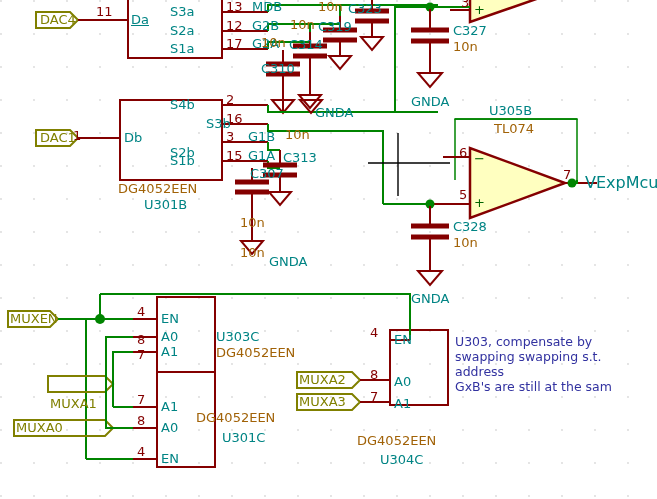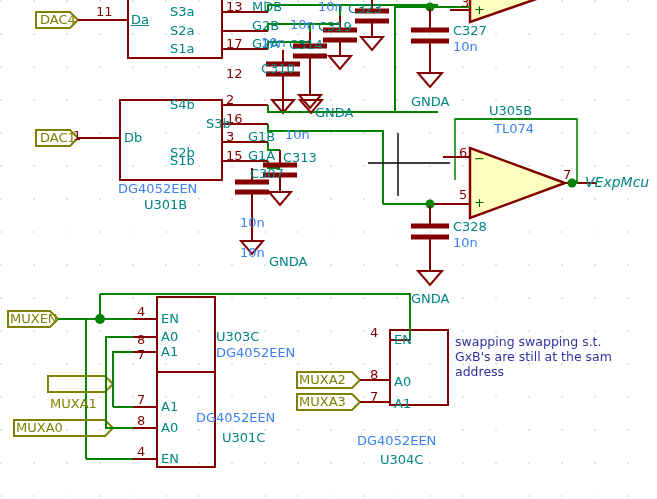--- a/index.html
+++ b/index.html
@@ -13,27 +13,27 @@
   #sheet{position:absolute;left:0;top:0;width:657px;height:499px;}
   .lbl{
     position:absolute;
     white-space:nowrap;
     font-family:"DejaVu Sans",sans-serif;
     line-height:1;
   }
   .t-pin{color:#008484;font-size:13px;}
   .t-pinnum{color:#840000;font-size:13px;}
   .t-ref{color:#008484;font-size:13px;}
-  .t-val{color:#3b82f6;font-size:13px;}
+  .t-val{color:#a16207;font-size:13px;}
   .t-gnd{color:#008484;font-size:13px;}
   .t-glabel{color:#808000;font-size:13px;}
   .t-note{color:#3232a0;font-size:12.5px;line-height:15px;}
   .t-netname{color:#008484;font-size:13px;}
   .t-opsign{color:#006400;font-size:13px;}
-  .t-vexp{color:#008484;font-size:14px;font-style:italic;}
+  .t-vexp{color:#008484;font-size:16px;}
 </style>
 </head>
 <body>
 
 <div id="root">
 
 <svg id="sheet" viewBox="0 0 657 499">
   <defs>
     <style>
       .w{stroke:#008400;stroke-width:2;fill:none;}
@@ -245,21 +245,21 @@
 <span class="lbl t-glabel" style="left:40px;top:13px;">DAC4</span>
 <span class="lbl t-glabel" style="left:40px;top:131px;">DAC1</span>
 <span class="lbl t-glabel" style="left:10px;top:312px;">MUXEN</span>
 <span class="lbl t-glabel" style="left:50px;top:361px;margin-top:36px;">MUXA1</span>
 <span class="lbl t-glabel" style="left:16px;top:421px;">MUXA0</span>
 <span class="lbl t-glabel" style="left:299px;top:373px;">MUXA2</span>
 <span class="lbl t-glabel" style="left:299px;top:395px;">MUXA3</span>
 
 <span class="lbl t-pinnum" style="left:96px;top:5px;">11</span>
 <span class="lbl t-pinnum" style="left:226px;top:0px;">13</span>
-<span class="lbl t-pinnum" style="left:226px;top:19px;margin-top:48px;">12</span>
+<span class="lbl t-pinnum" style="left:226px;top:19px;">12</span>
 <span class="lbl t-pinnum" style="left:226px;top:37px;">17</span>
 
 <span class="lbl t-pin" style="left:170px;top:5px;">S3a</span>
 <span class="lbl t-pin" style="left:170px;top:24px;">S2a</span>
 <span class="lbl t-pin" style="left:170px;top:42px;">S1a</span>
 <span class="lbl t-pin" style="left:131px;top:13px;text-decoration:underline;">Da</span>
 
 <span class="lbl t-netname" style="left:252px;top:0px;">MDB</span>
 <span class="lbl t-netname" style="left:252px;top:19px;text-align:center;">G2B</span>
 <span class="lbl t-netname" style="left:252px;top:37px;">G2A</span>
@@ -341,18 +341,19 @@
 <span class="lbl t-ref" style="left:216px;top:330px;">U303C</span>
 <span class="lbl t-val" style="left:216px;top:346px;">DG4052EEN</span>
 <span class="lbl t-val" style="left:196px;top:411px;">DG4052EEN</span>
 <span class="lbl t-ref" style="left:222px;top:431px;">U301C</span>
 <span class="lbl t-val" style="left:357px;top:434px;">DG4052EEN</span>
 <span class="lbl t-ref" style="left:380px;top:453px;">U304C</span>
 
 <span class="lbl t-val" style="left:240px;top:246px;">10n</span>
 
 <div style="position:absolute;left:455px;top:334px;">
+  <div class="t-note">U303, compensate by</div>
   <div class="t-note">swapping swapping s.t.</div>
+  <div class="t-note">address</div>
   <div class="t-note">GxB's are still at the sam</div>
-  <div class="t-note">address</div>
 </div>
 
 </div>
 
 </body></html>

